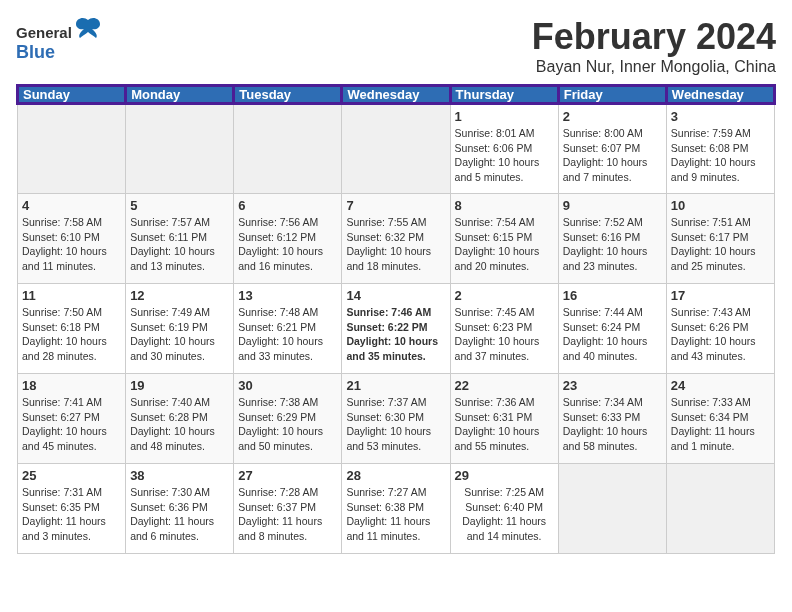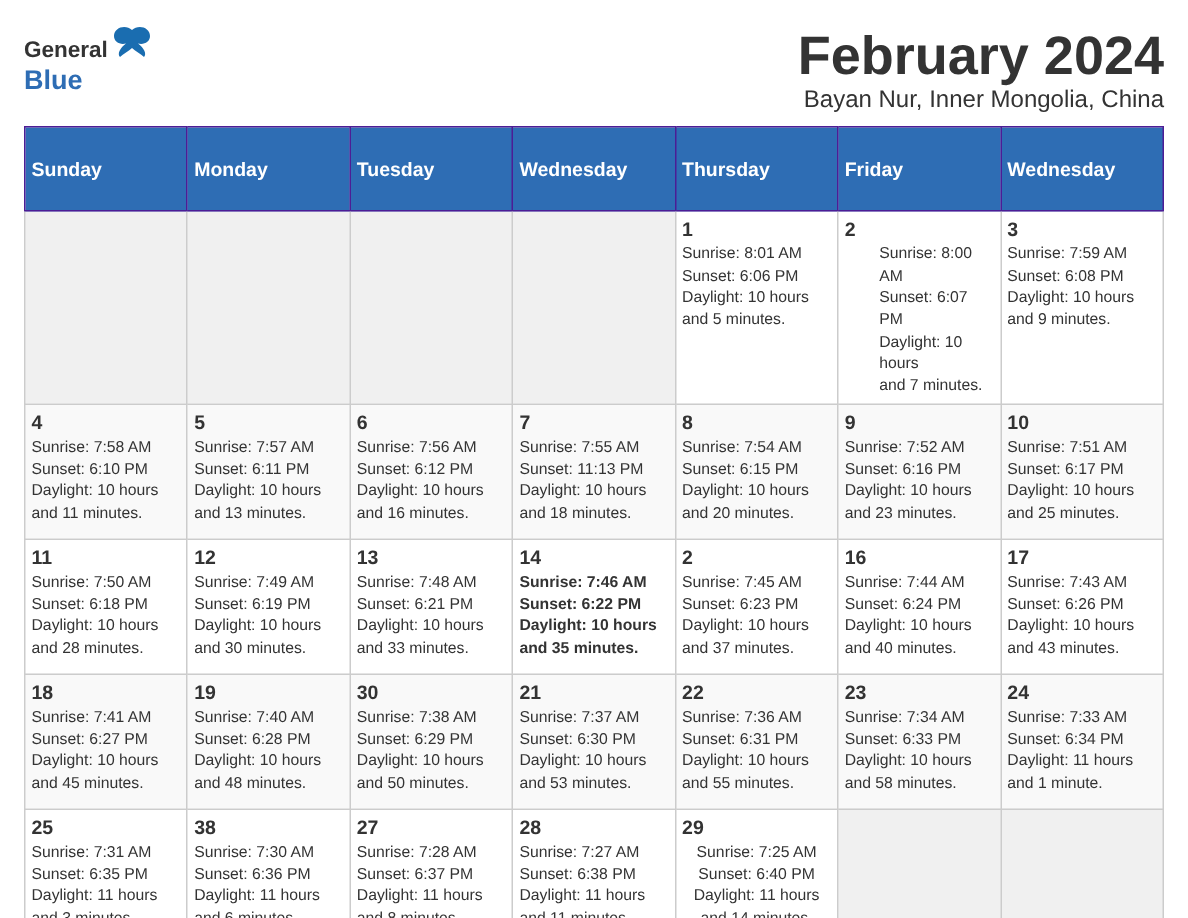--- a/index.html
+++ b/index.html
@@ -50,23 +50,23 @@
     table {
       width: 100%;
       border-collapse: collapse;
       table-layout: fixed;
     }
     thead tr th {
       background-color: #2e6db4;
       color: #fff;
       font-size: 13px;
       font-weight: bold;
-      padding: 20px 4px;
+      padding: 0 4px;
       text-align: left;
-      border: 1px solid #4c1d95;
+      border: 3px solid #4c1d95;
     }
     tbody tr td {
       border: 1px solid #ccc;
       vertical-align: top;
       padding: 4px 4px;
       height: 90px;
       font-size: 11px;
       color: #333;
       background: #fff;
     }
@@ -128,21 +128,21 @@
         <td class="empty-cell"></td>
         <td>
           <span class="day-number">1</span>
           <div class="day-info" style="white-space: pre-line;">Sunrise: 8:01 AM
 Sunset: 6:06 PM
 Daylight: 10 hours
 and 5 minutes.</div>
         </td>
         <td>
           <span class="day-number">2</span>
-          <div class="day-info" style="white-space: pre-line; margin-left: 23px;">Sunrise: 8:00 AM
+          <div class="day-info" style="white-space: pre-line;">Sunrise: 8:00 AM
 Sunset: 6:07 PM
 Daylight: 10 hours
 and 7 minutes.</div>
         </td>
         <td>
           <span class="day-number">3</span>
           <div class="day-info" style="white-space: pre-line;">Sunrise: 7:59 AM
 Sunset: 6:08 PM
 Daylight: 10 hours
 and 9 minutes.</div>
@@ -166,21 +166,21 @@
         <td>
           <span class="day-number">6</span>
           <div class="day-info" style="white-space: pre-line;">Sunrise: 7:56 AM
 Sunset: 6:12 PM
 Daylight: 10 hours
 and 16 minutes.</div>
         </td>
         <td>
           <span class="day-number">7</span>
           <div class="day-info" style="white-space: pre-line;">Sunrise: 7:55 AM
-Sunset: 11:13 PM
+Sunset: 6:32 PM
 Daylight: 10 hours
 and 18 minutes.</div>
         </td>
         <td>
           <span class="day-number">8</span>
           <div class="day-info" style="white-space: pre-line;">Sunrise: 7:54 AM
 Sunset: 6:15 PM
 Daylight: 10 hours
 and 20 minutes.</div>
         </td>

